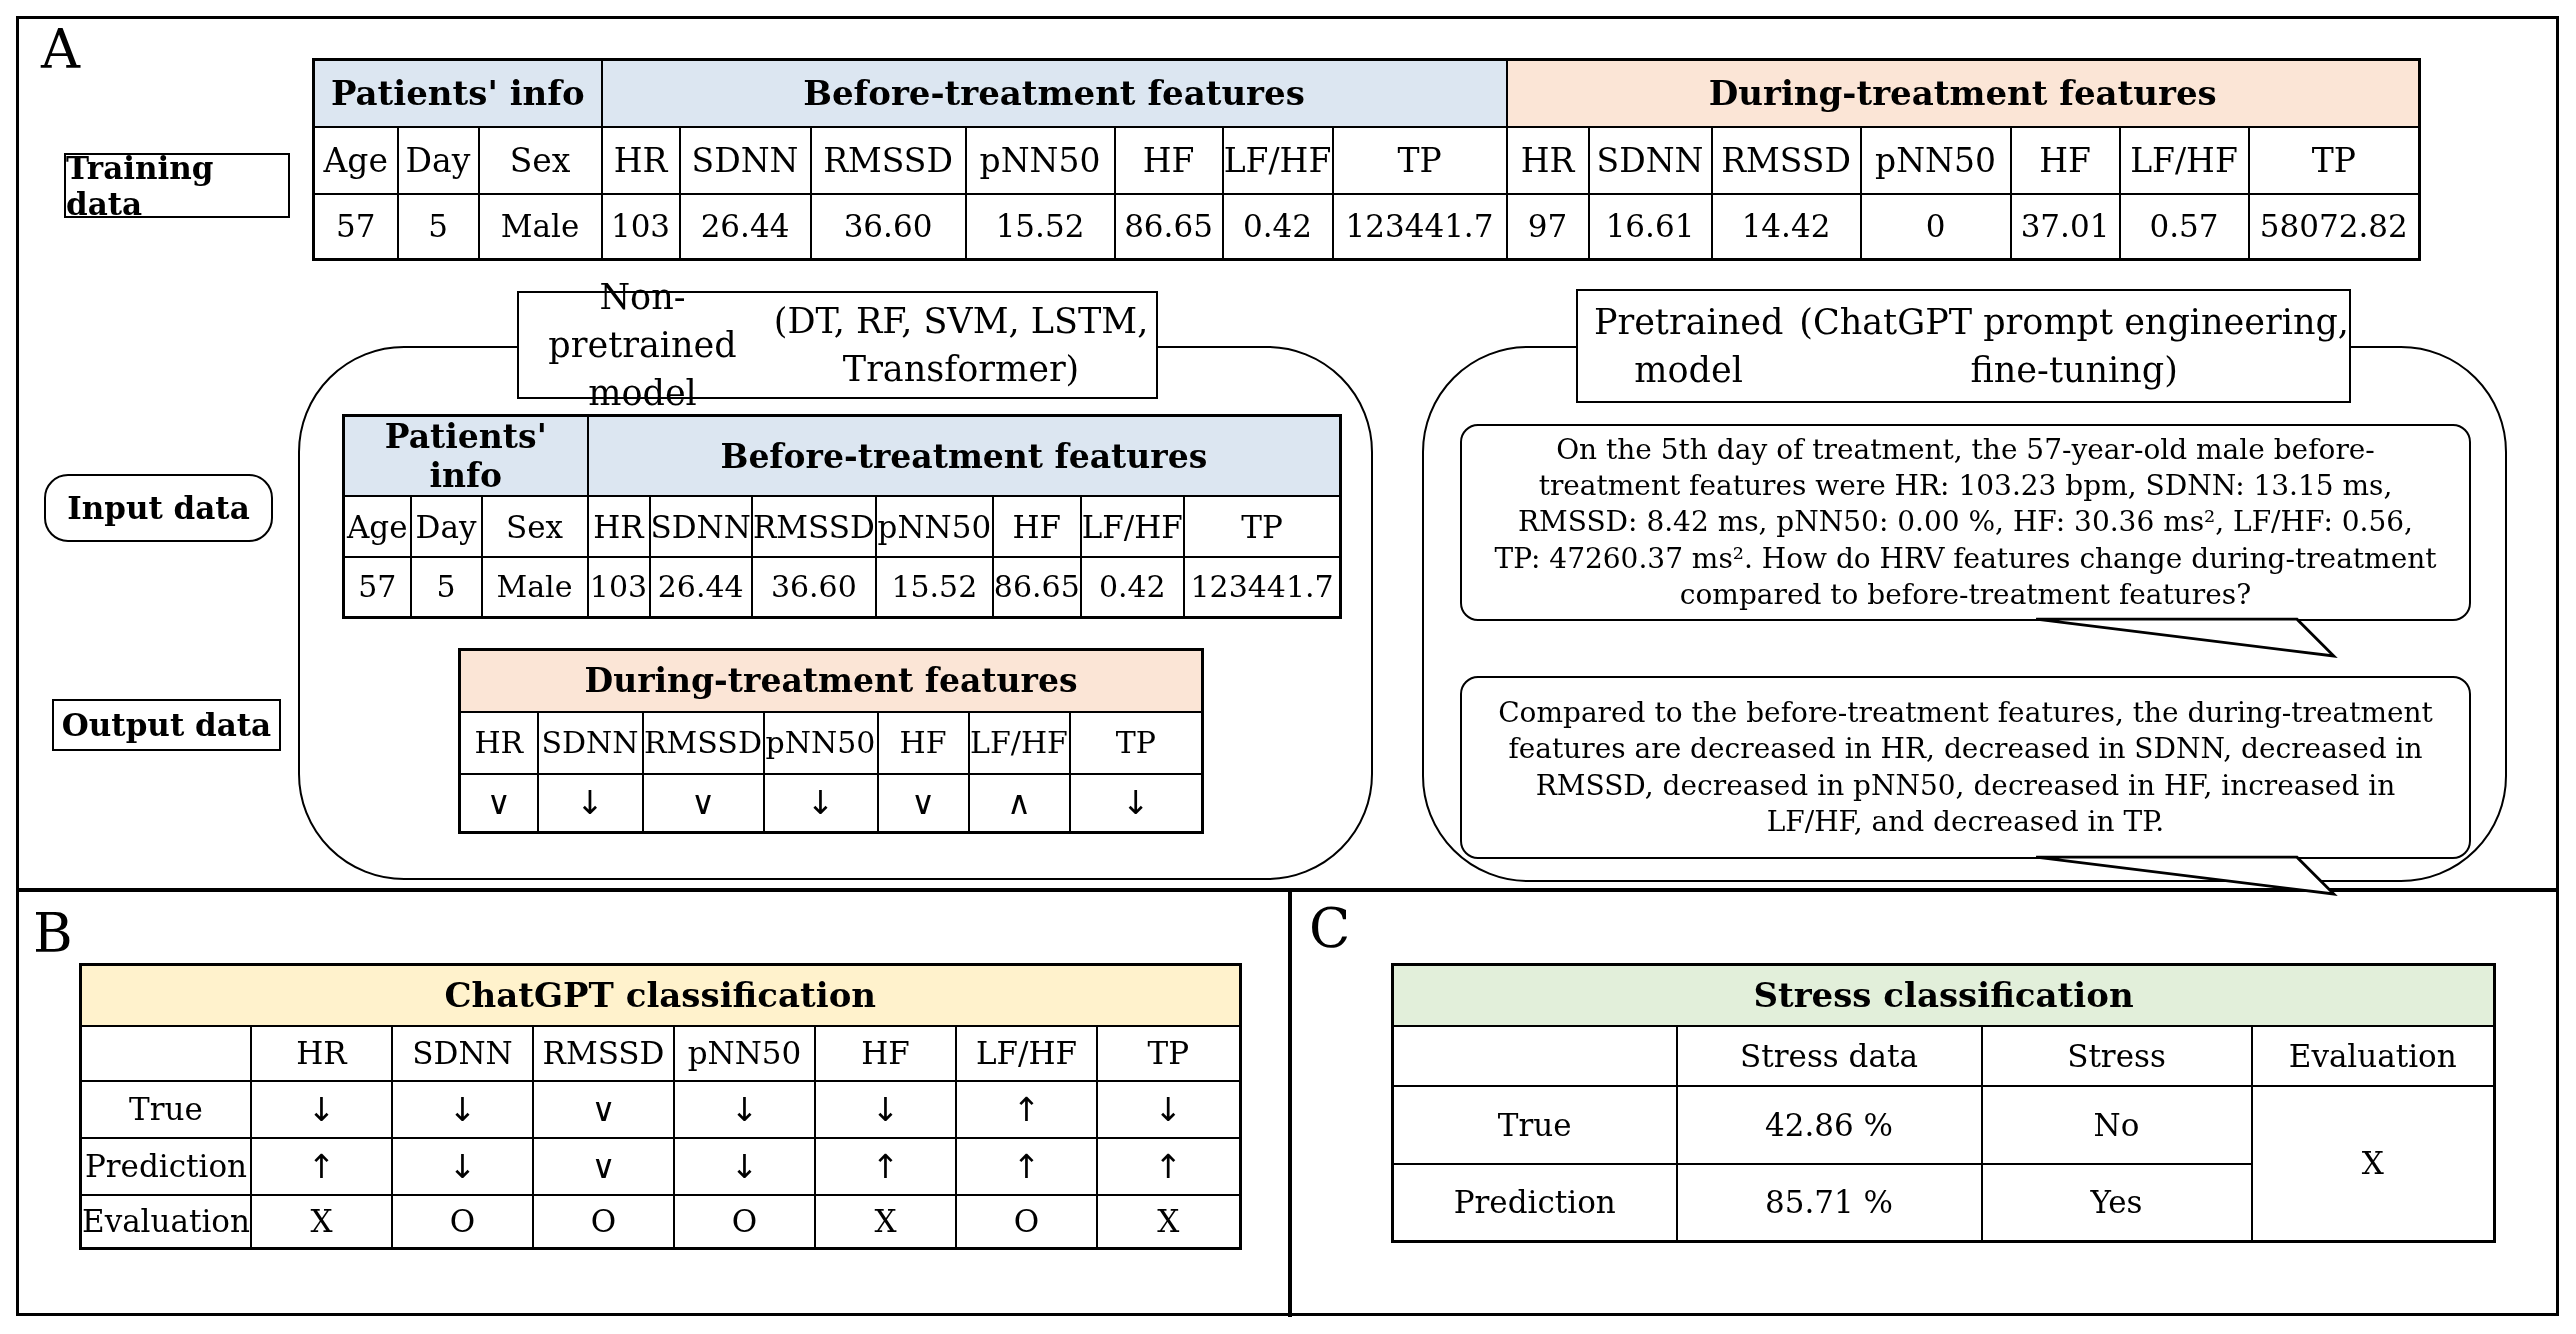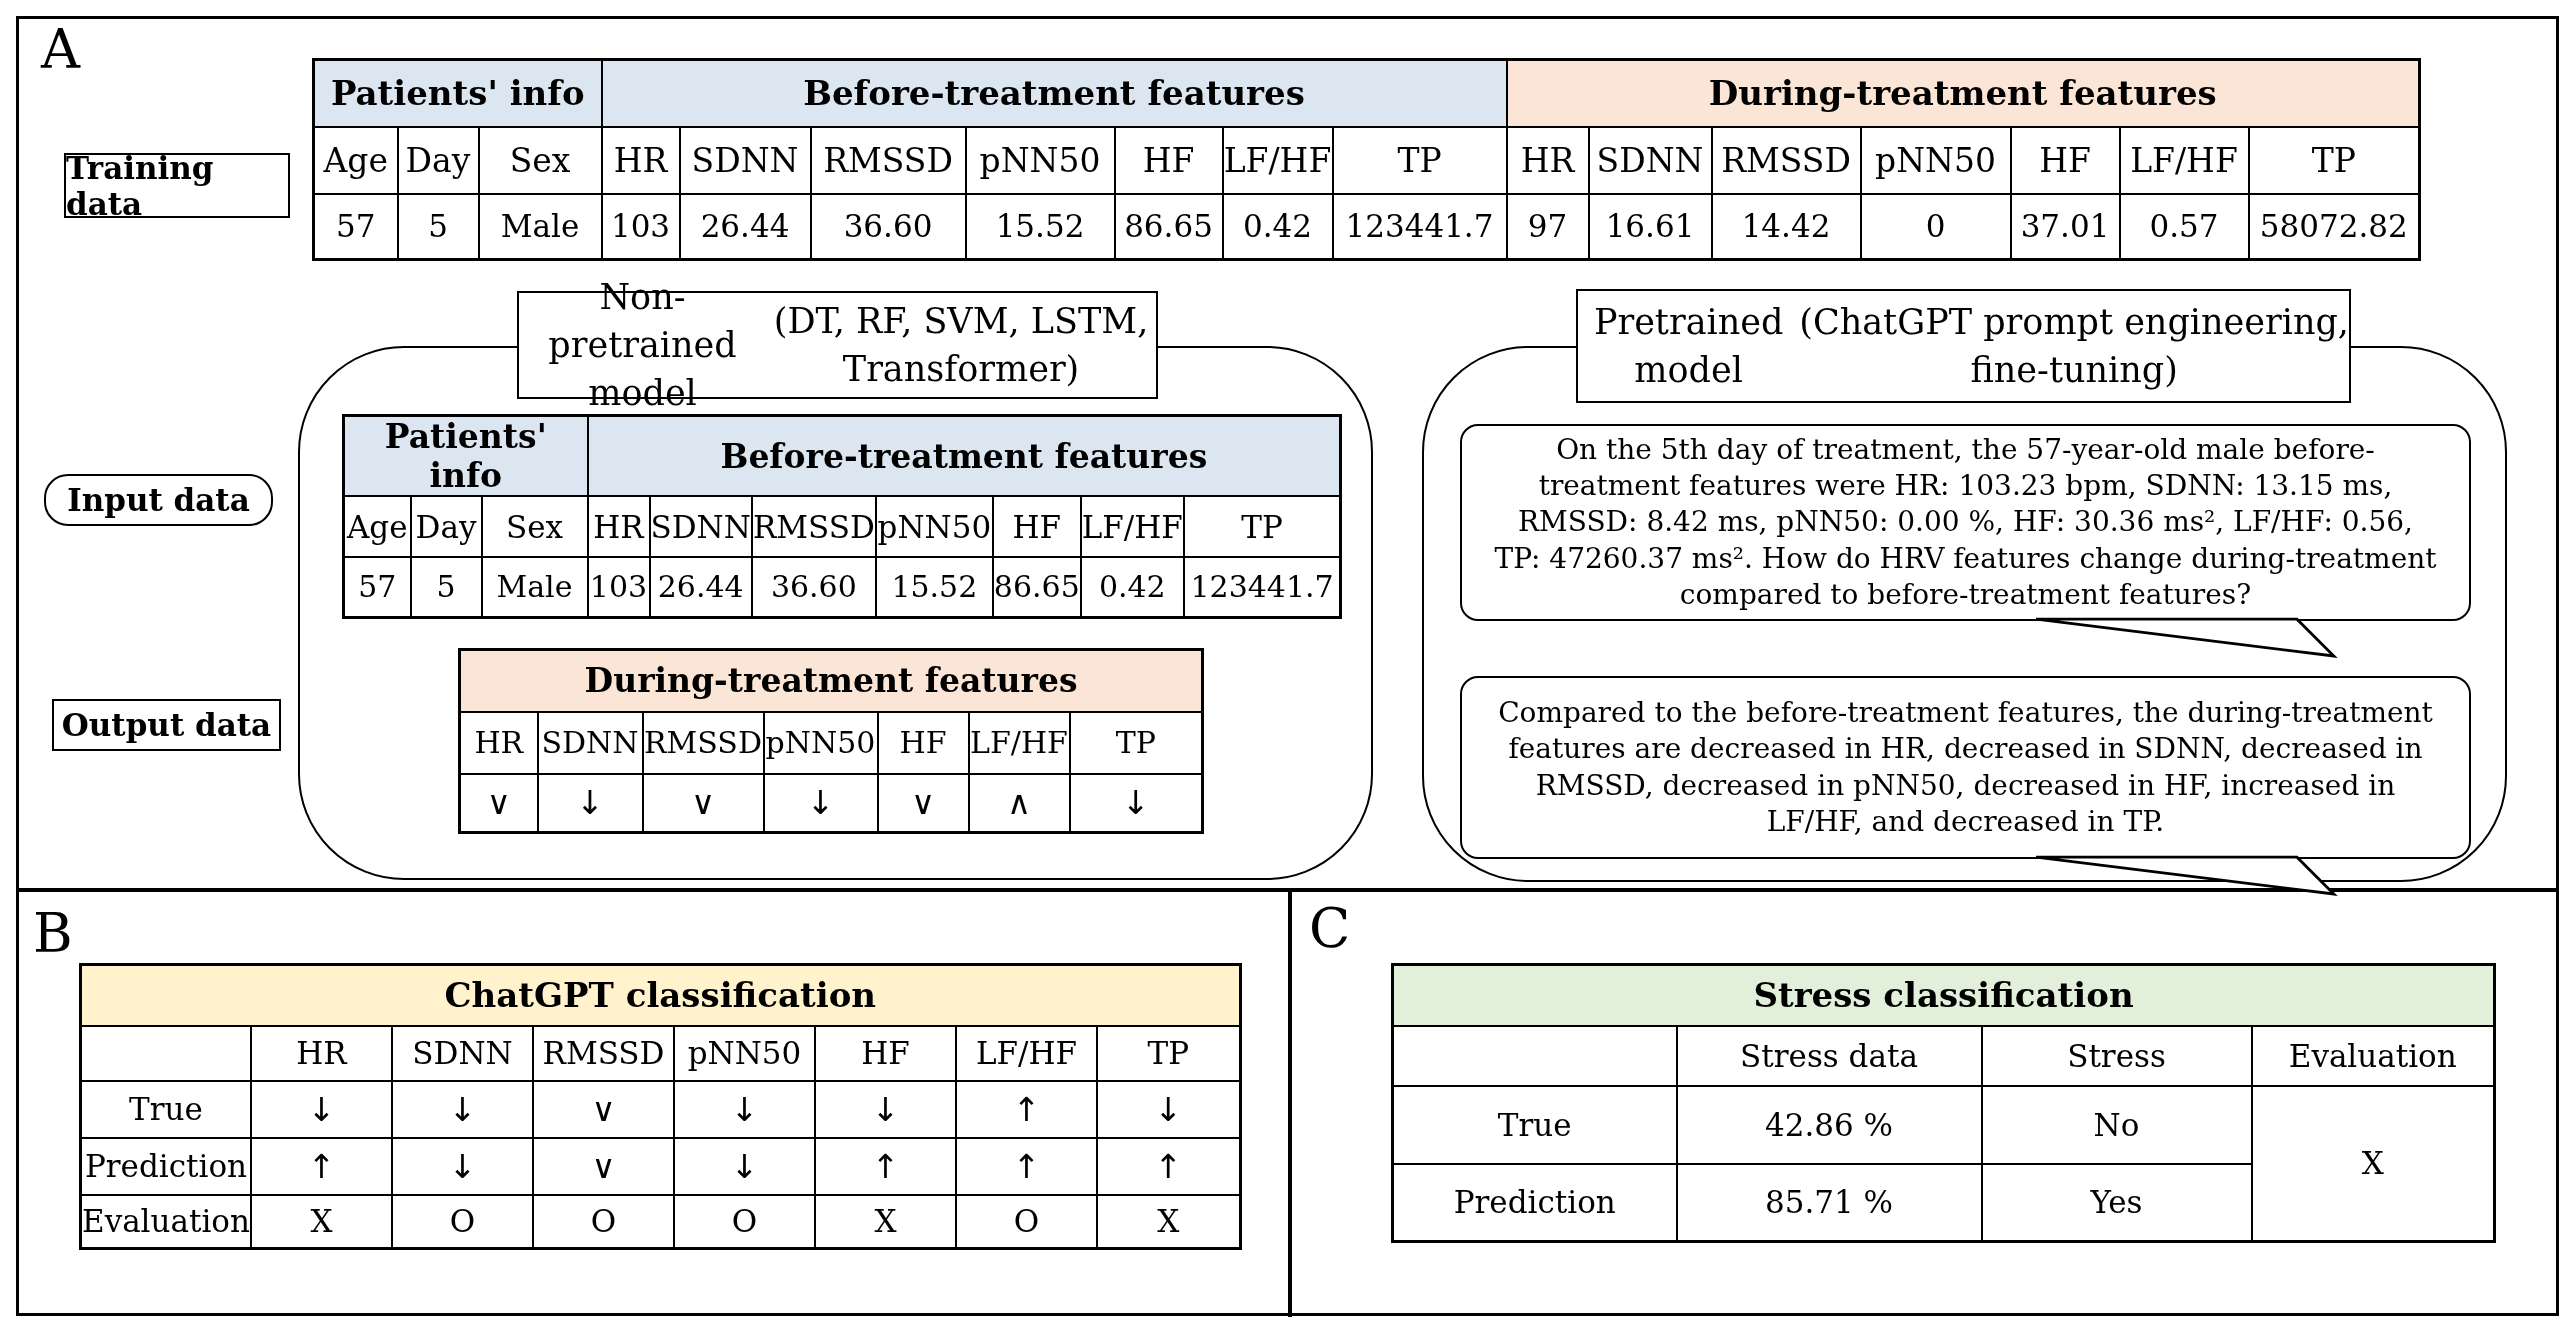--- a/index.html
+++ b/index.html
@@ -151,21 +151,21 @@
 
   <div class="abs model-box" style="left:517px;top:291px;width:641px;height:108px;">
     <div>Non-pretrained model</div>
     <div>(DT, RF, SVM, LSTM, Transformer)</div>
   </div>
   <div class="abs model-box" style="left:1576px;top:289px;width:775px;height:114px;">
     <div>Pretrained model</div>
     <div>(ChatGPT prompt engineering, fine-tuning)</div>
   </div>
 
-  <div class="abs label-box" style="left:44px;top:474px;width:229px;height:52px;border-radius:24px;">Input data</div>
+  <div class="abs label-box" style="left:44px;top:474px;width:229px;height:68px;border-radius:24px;">Input data</div>
 
   <table class="tbl t-input" style="left:342px;top:414px;">
     <colgroup>
       <col style="width:67px">
         <col style="width:71px">
         <col style="width:106px">
       <col style="width:62px">
         <col style="width:99px">
         <col style="width:124px">
         <col style="width:117px">

